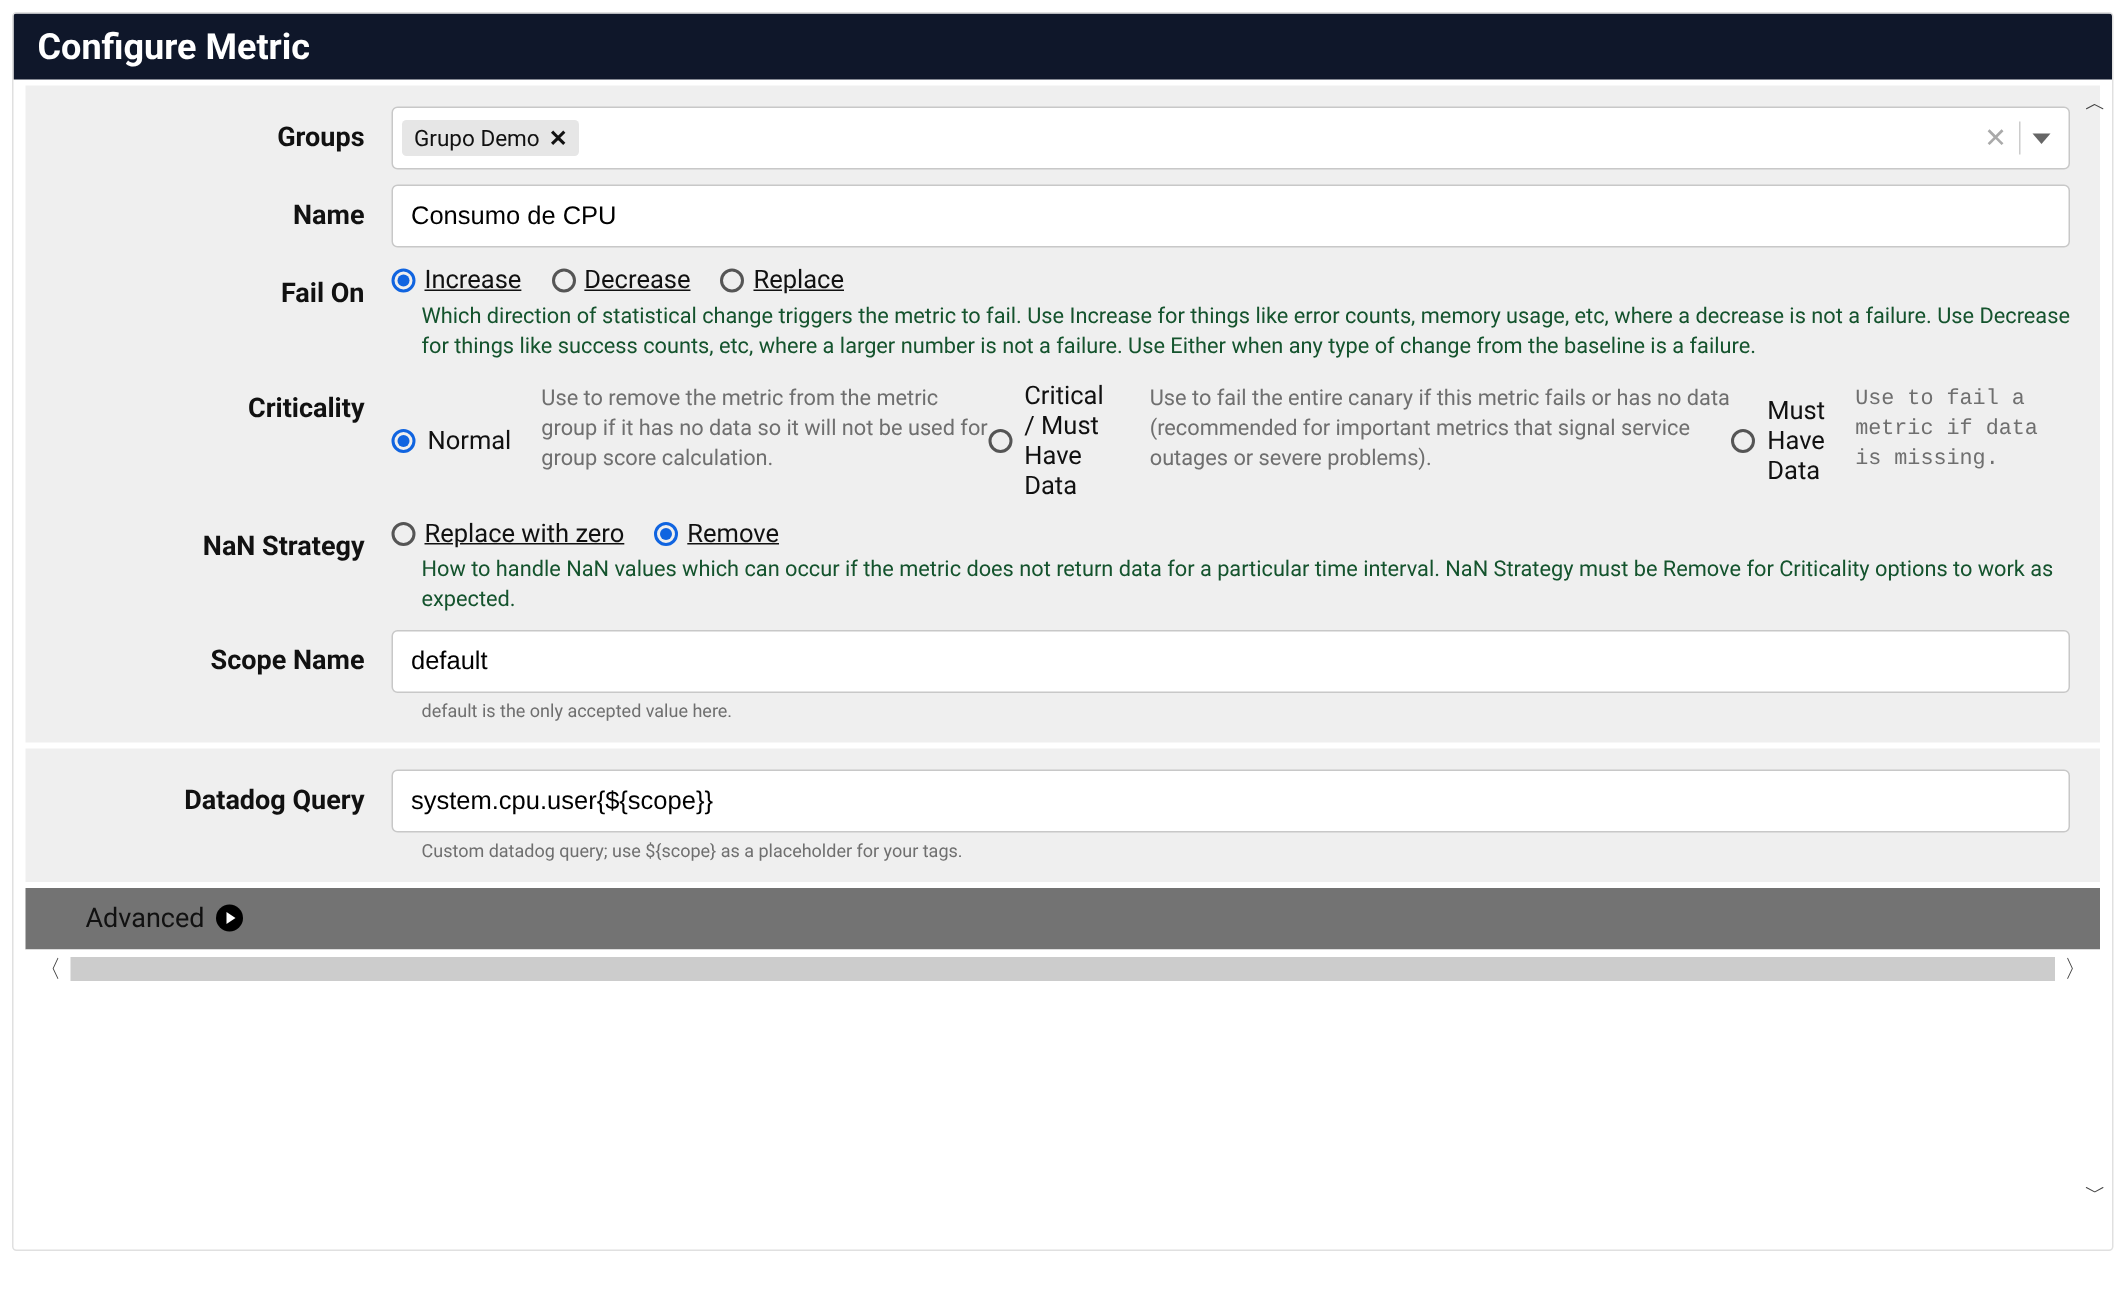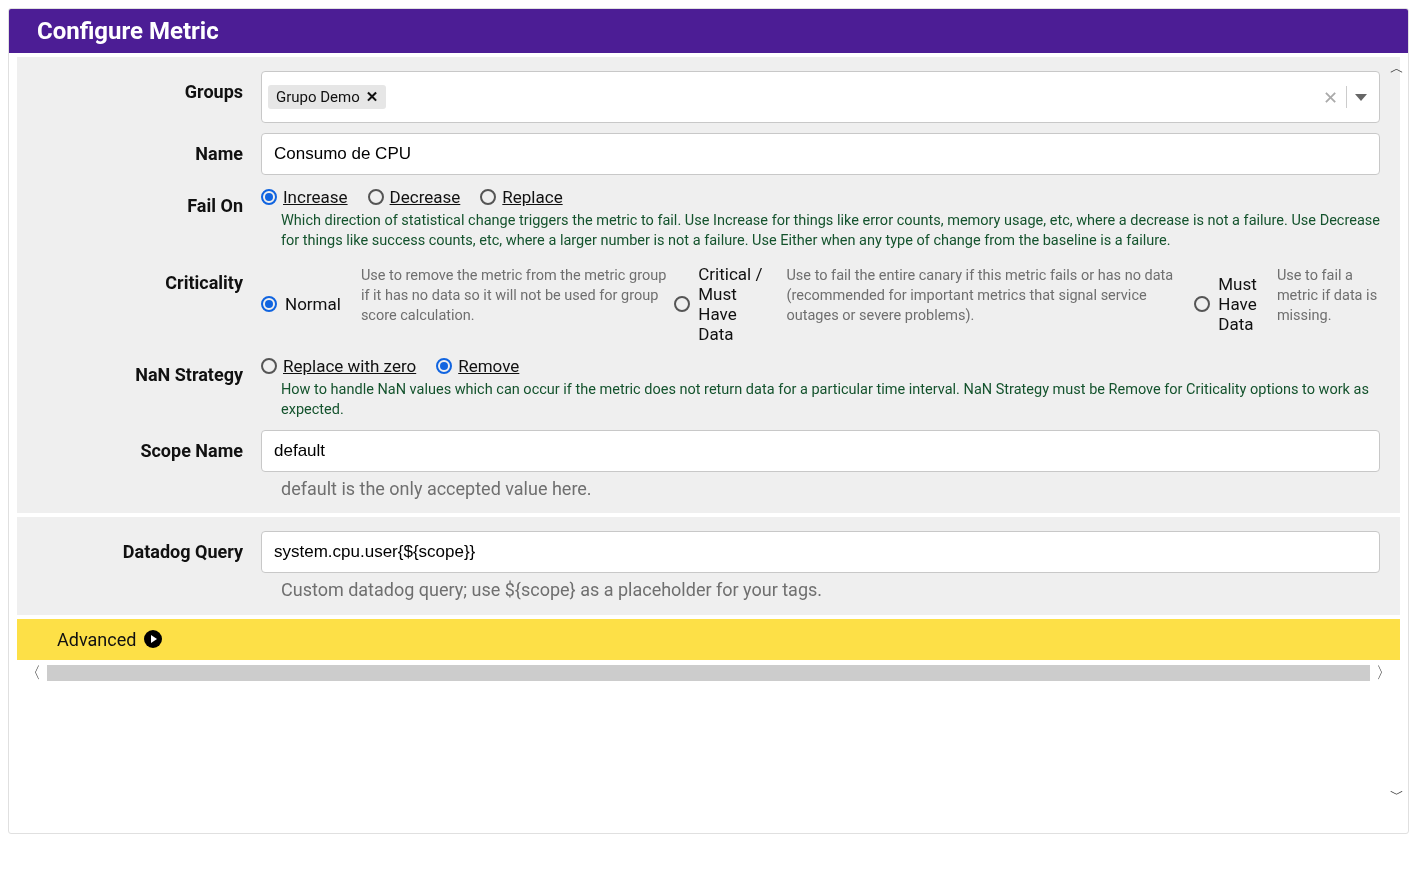--- a/index.html
+++ b/index.html
@@ -10,23 +10,23 @@
     background: #fff;
     color: #111;
     font-size: 15px;
   }
   .modal {
     border: 1px solid #e0e0e0;
     border-radius: 3px;
     overflow: hidden;
   }
   .modal-header {
-    background: #4c1d95;
+    background: #0f172a;
     color: #fff;
-    padding: 8px 28px;
+    padding: 8px 16px;
     font-size: 24px;
     font-weight: 700;
   }
   .modal-body {
     position: relative;
     padding: 0;
     height: 780px;
     overflow: auto;
   }
   .scroll-content {
@@ -49,41 +49,41 @@
     padding-right: 18px;
     padding-top: 10px;
     font-weight: 700;
     font-size: 18px;
   }
   .field-col {
     flex: 1;
   }
   .help {
     color: #6f6f6f;
-    font-size: 18px;
+    font-size: 12px;
     margin-top: 4px;
     margin-left: 20px;
     line-height: 1.4;
   }
   .help-inline {
     color: #14532d;
     font-size: 14.5px;
     line-height: 1.4;
     margin-left: 20px;
     margin-top: 4px;
   }
   
   .multiselect {
     display: flex;
     align-items: center;
     background: #fff;
     border: 1px solid #c8c8c8;
     border-radius: 4px;
     padding: 4px 6px;
-    height: 52px;
+    height: 42px;
   }
   .chip {
     display: inline-flex;
     align-items: center;
     background: #e6e6e6;
     padding: 3px 8px;
     border-radius: 3px;
     font-size: 15px;
     gap: 6px;
   }
@@ -168,21 +168,21 @@
     padding-top: 2px;
   }
   .radio-sub {
     color: #6f6f6f;
     font-size: 14.5px;
     margin: 4px 0 14px 20px;
     line-height: 1.4;
   }
   
   .advanced-row {
-    background: #fde047;
+    background: #737373;
     padding: 10px 20px 10px 40px;
     display: flex;
     align-items: center;
     gap: 8px;
     font-size: 18px;
     cursor: pointer;
   }
   .circle-arrow {
     width: 18px; height: 18px;
     background: #000;
@@ -302,21 +302,21 @@
               <div class="radio-stack-item">
                 <span class="radio"></span>
                 <span>Critical / Must Have Data</span>
               </div>
               <div class="radio-sub">Use to fail the entire canary if this metric fails or has no data (recommended for important metrics that signal service outages or severe problems).</div>
 
               <div class="radio-stack-item">
                 <span class="radio"></span>
                 <span>Must Have Data</span>
               </div>
-              <div class="radio-sub" style="margin-bottom:4px;">Use to fail a metric if data is missing.</div>
+              <div class="radio-sub" style="margin-bottom:4px;font-family:Liberation Mono, monospace;">Use to fail a metric if data is missing.</div>
             </div>
           </div>
         </div>
 
         <div class="row">
           <div class="label-col">NaN Strategy</div>
           <div class="field-col">
             <div class="radio-line">
               <span class="radio-item">
                 <span class="radio"></span>

